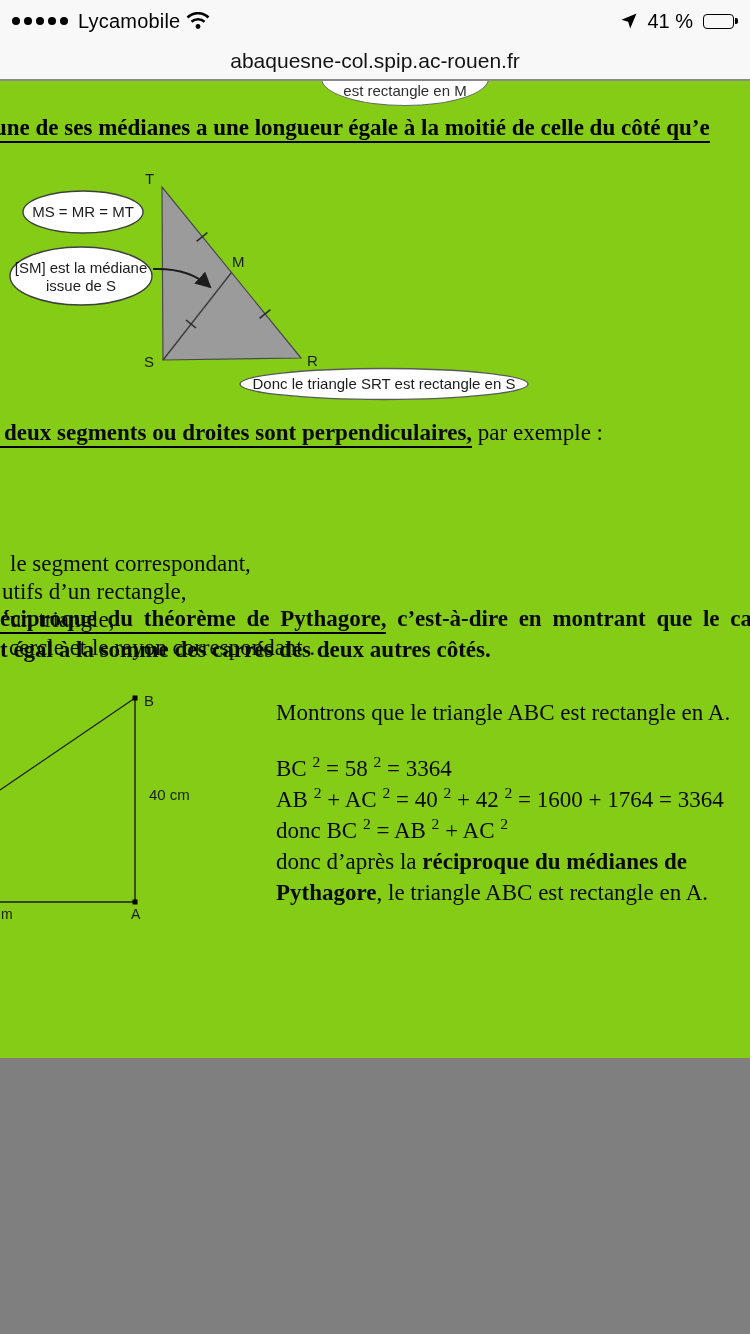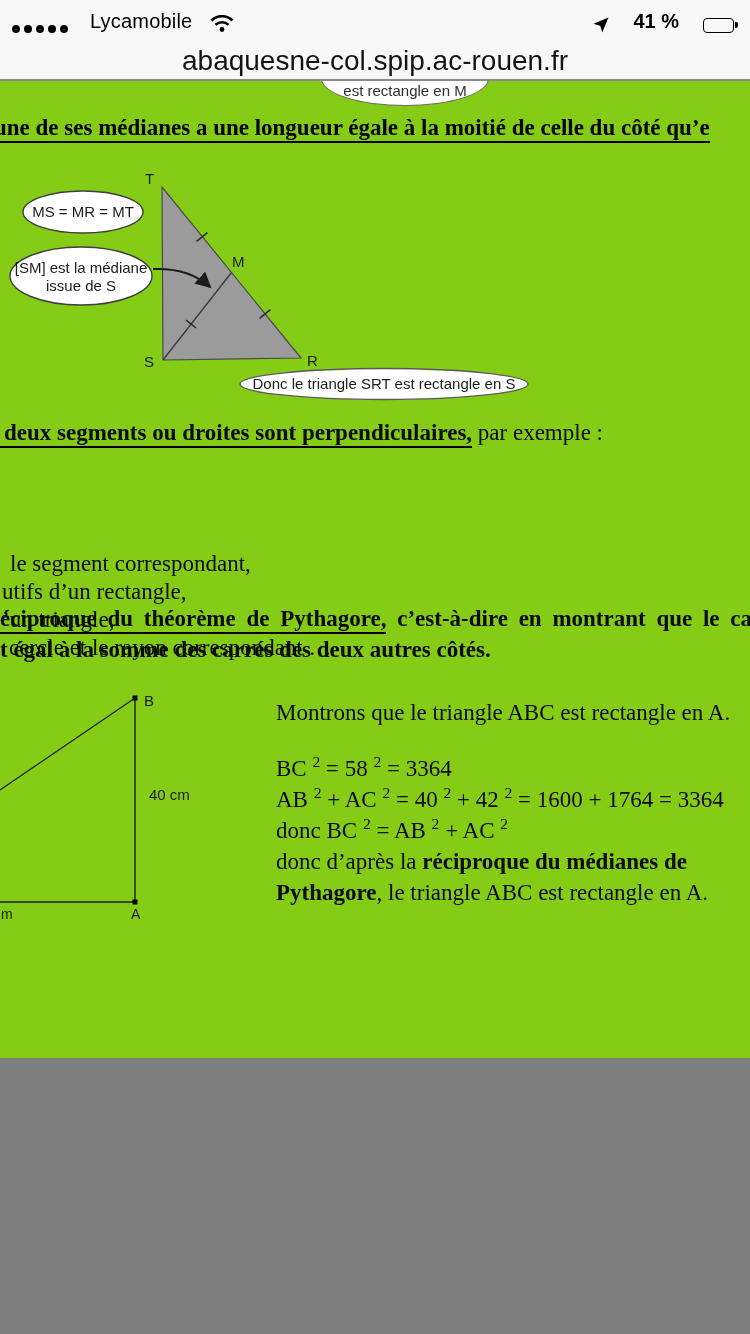--- a/index.html
+++ b/index.html
@@ -3,33 +3,33 @@
 <meta charset="utf-8">
 <style>
   * { margin:0; padding:0; box-sizing:border-box; }
   html,body { width:750px; height:1334px; background:#fff; }
   body { font-family:"Liberation Sans", sans-serif; position:relative; overflow:hidden; }
   .screen { position:absolute; top:0; left:0; width:750px; height:1334px; background:#fff; }
 
   
   .chrome { position:absolute; top:0; left:0; width:750px; height:81px; background:#f8f8f8; border-bottom:2px solid #8a8a8a; z-index:10; }
   .status-row { position:relative; height:42px; display:flex; align-items:center; padding:0 12px; }
-  .left-cluster { display:flex; align-items:flex-end; gap:18px; }
+  .left-cluster { display:flex; align-items:center; gap:6px; }
   .signal-dots { display:flex; align-items:center; gap:4px; margin-right:4px; }
   .dot { width:8px; height:8px; border-radius:50%; background:#000; }
   .carrier { font-size:20px; color:#000; letter-spacing:0.2px; }
   .time { position:absolute; left:0; right:0; text-align:center; font-size:21px; font-weight:700; color:#000; }
-  .right-cluster { margin-left:auto; display:flex; align-items:flex-end; gap:24px; z-index:2;font-weight:bold; }
+  .right-cluster { margin-left:auto; display:flex; align-items:center; gap:10px; z-index:2; }
   .batt-pct { font-size:20px; color:#000; }
   .battery { display:flex; align-items:center; }
   .batt-body { width:31px; height:15px; border:1.5px solid #000; border-radius:4px; padding:1.5px; }
   .batt-fill { height:100%; width:40%; background:#000; border-radius:1px; }
   .batt-nub { width:3px; height:6px; background:#000; border-radius:0 2px 2px 0; margin-left:1px; }
   .url-row { height:37px; display:flex; align-items:center; justify-content:center; }
-  .url-domain { font-size:28px; color:#141414; }
+  .url-domain { font-size:21px; color:#141414; }
 
   
   .content { position:absolute; top:81px; left:0; width:750px; height:977px; background:#84cc16; overflow:hidden; font-family:"Liberation Serif", serif; }
 
   .top-callout { position:absolute; left:321px; top:-30px; width:168px; height:55px; border:1.5px solid #6a6a6a; border-radius:50%; display:flex; align-items:flex-end; justify-content:center; padding-bottom:6px; font-family:"Liberation Sans", sans-serif; font-size:15px; color:#2e2e2e; background:#fff; }
 
   .headline { position:absolute; white-space:nowrap; font-size:23px; font-weight:700; color:#000; }
   .headline .u, .bu { border-bottom:2px solid #000; padding-bottom:1px; }
   .serifline { position:absolute; white-space:nowrap; font-size:23px; color:#0a0a0a; }
   .bold { font-weight:700; }

